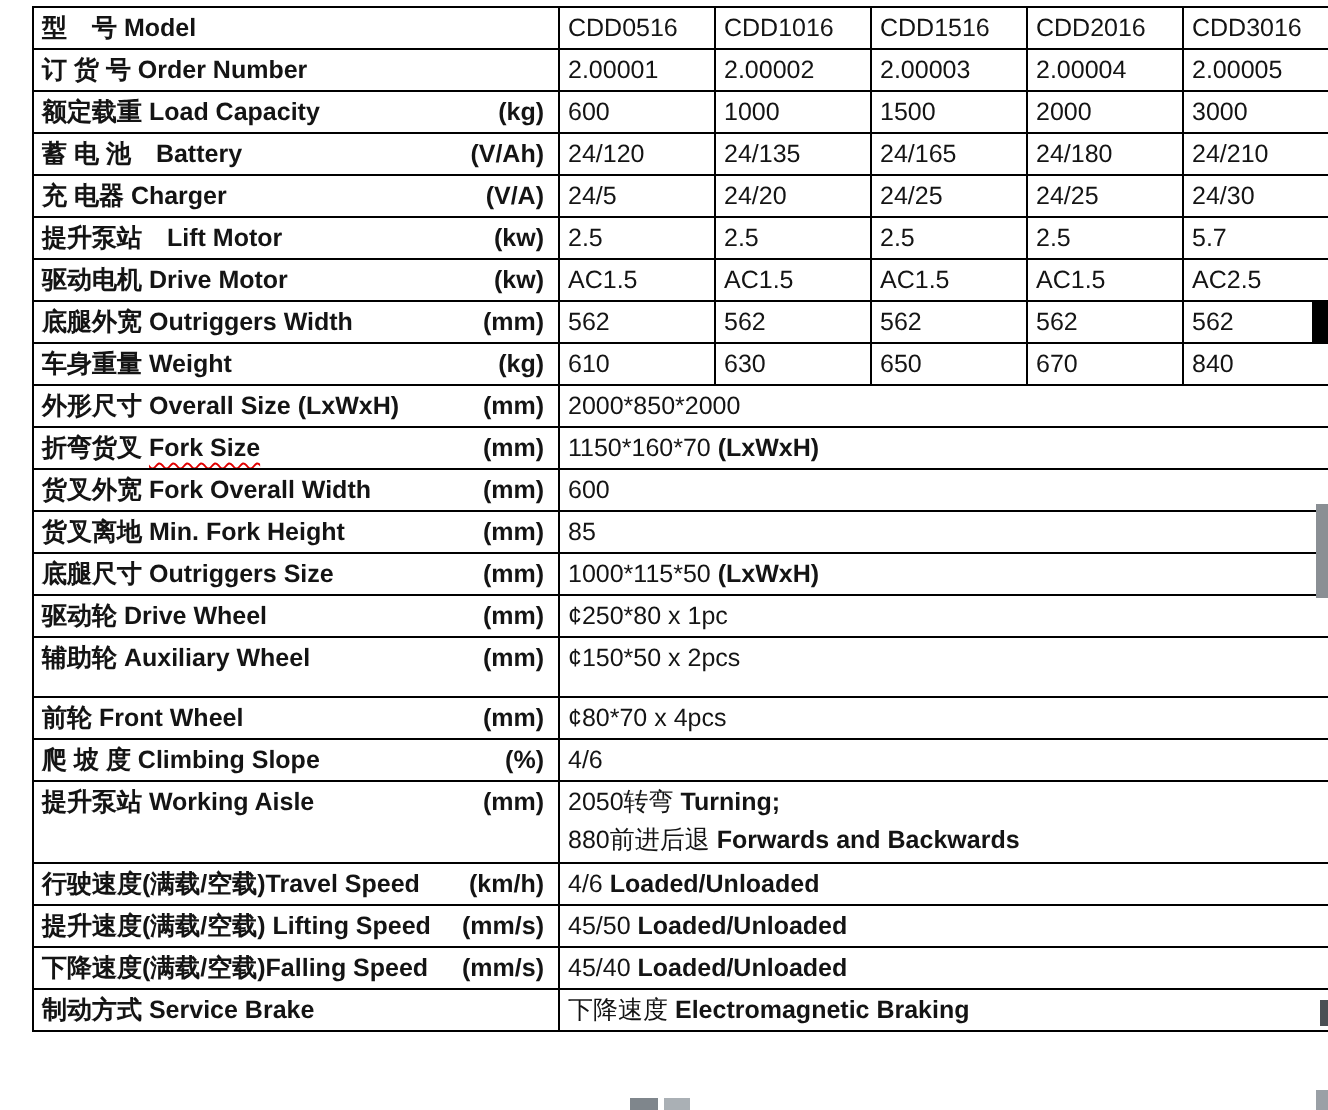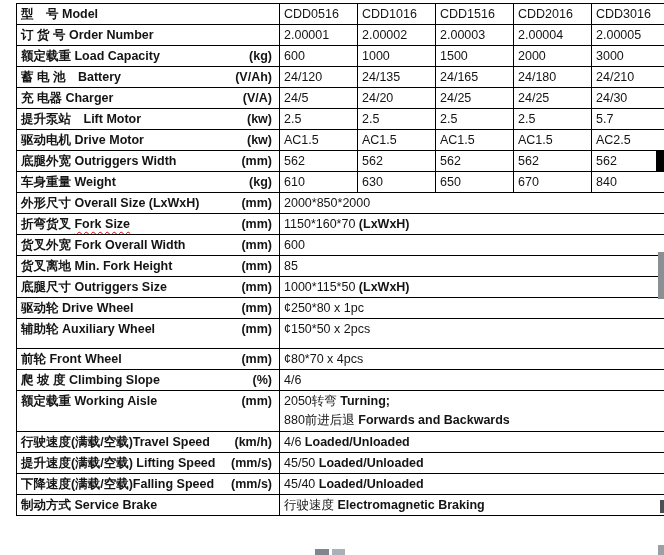--- a/index.html
+++ b/index.html
@@ -269,21 +269,21 @@
               <span class="unit">(%)</span>
             </div>
           </td>
           <td class="valcell" colspan="5">
             <div><span class="n">4/6</span></div>
           </td>
         </tr>
         <tr class="vtop" style="height: 41px;">
           <td class="lblcell">
             <div class="lbl">
-              <span><span>额定载重  Working Aisle</span></span>
+              <span><span>提升泵站  Working Aisle</span></span>
               <span class="unit">(mm)</span>
             </div>
           </td>
           <td class="valcell" colspan="5">
             <div><span class="n">2050转弯 </span><span class="b">Turning;</span></div>
             <div><span class="n">880前进后退 </span><span class="b">Forwards and Backwards</span></div>
           </td>
         </tr>
         <tr>
           <td class="lblcell">
@@ -319,21 +319,21 @@
           </td>
         </tr>
         <tr>
           <td class="lblcell">
             <div class="lbl">
               <span><span>制动方式 Service Brake</span></span>
               <span class="unit"></span>
             </div>
           </td>
           <td class="valcell" colspan="5">
-            <div><span class="n">行驶速度 </span><span class="b">Electromagnetic Braking</span></div>
+            <div><span class="n">下降速度 </span><span class="b">Electromagnetic Braking</span></div>
           </td>
         </tr>
       </tbody>
   </table>
 
   <div class="artifact" style="left:656px;top:151px;width:8px;height:21px;background:#000;"></div>
   <div class="artifact" style="left:658px;top:252px;width:6px;height:47px;background:#8a8f94;"></div>
   <div class="artifact" style="left:660px;top:500px;width:4px;height:13px;background:#4a4f54;"></div>
   <div class="artifact" style="left:658px;top:545px;width:6px;height:10px;background:#9aa0a6;"></div>
   <div class="artifact" style="left:315px;top:549px;width:14px;height:6px;background:#7f868c;"></div>

